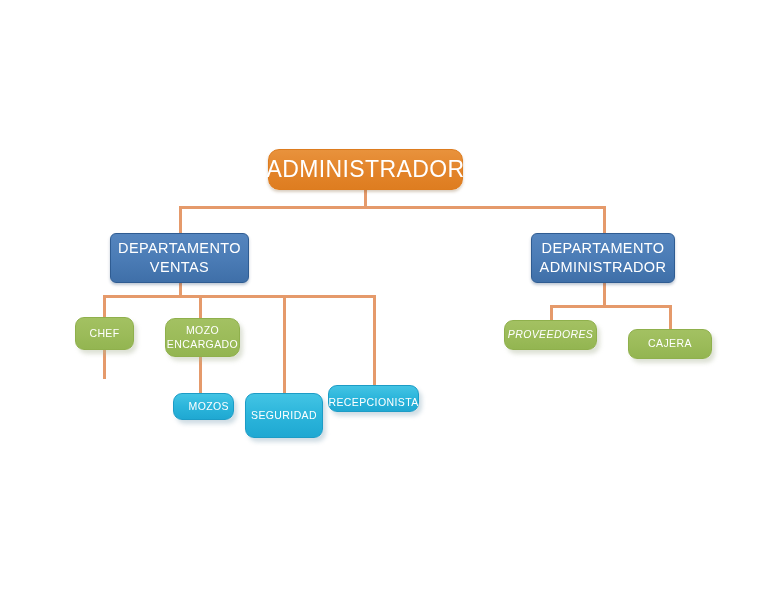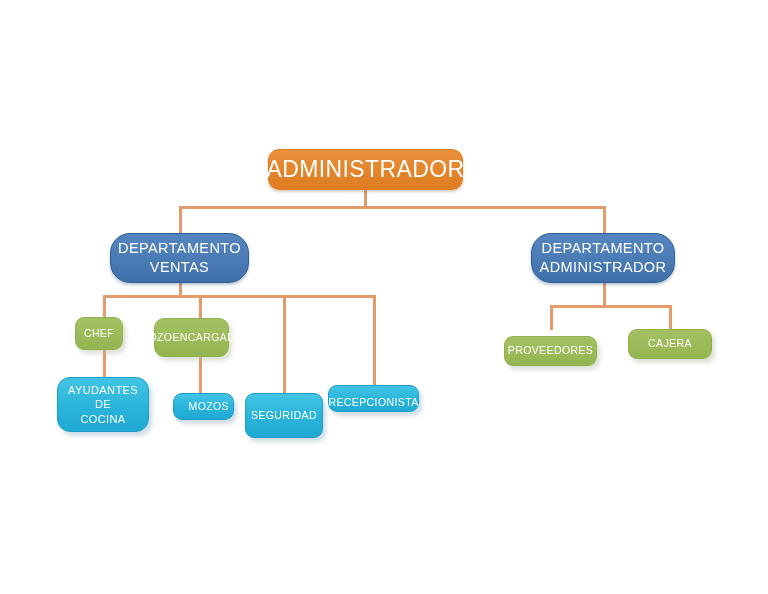--- a/index.html
+++ b/index.html
@@ -49,21 +49,21 @@
     border: 1px solid #DD7C1F;
     border-radius: 11px;
     font-size: 23px;
     box-shadow: 0 2px 3px rgba(120,80,30,.28);
   }
 
   
   .node.blue {
     background: linear-gradient(to bottom, #5585BE 0%, #4A7BB5 55%, #3F6FA8 100%);
     border: 1px solid #2F5C92;
-    border-radius: 20px;
+    border-radius: 6px;
     font-size: 14.5px;
     box-shadow: 0 2px 3px rgba(40,70,110,.3);
   }
 
   
   .node.green {
     background: linear-gradient(to bottom, #A3C162 0%, #9BBB59 55%, #93B551 100%);
     border: 1px solid #8FB04C;
     border-radius: 9px;
     font-size: 10.5px;
@@ -119,47 +119,43 @@
   <div class="node blue" style="left:110px; top:233px; width:139px; height:50px; flex-direction:column;">
     <span class="node-label">DEPARTAMENTO</span>
     <span class="node-label">VENTAS</span>
   </div>
 
   <div class="node blue" style="left:531px; top:233px; width:144px; height:50px; flex-direction:column;">
     <span class="node-label">DEPARTAMENTO</span>
     <span class="node-label">ADMINISTRADOR</span>
   </div>
 
-  <div class="node green" style="left:75px; top:317px; width:48px; height:33px;">
+  <div class="node green" style="left:75px; top:317px; width:59px; height:33px;">
     <span class="node-label">CHEF</span>
   </div>
 
-  <div class="node green tall" style="left:154px; top:318px; width:75px; height:39px; flex-direction:row;">
+  <div class="node green tall" style="left:165px; top:318px; width:75px; height:39px; flex-direction:column;">
     <span class="node-label">MOZO</span>
     <span class="node-label">ENCARGADO</span>
   </div>
 
   <div class="node cyan" style="left:245px; top:393px; width:78px; height:45px;">
     <span class="node-label">SEGURIDAD</span>
   </div>
 
   <div class="node cyan" style="left:328px; top:385px; width:91px; height:27px;align-items:flex-end;">
     <span class="node-label">RECEPCIONISTA</span>
   </div>
 
-  <div class="node green" style="left:504px; top:336px; width:93px; height:30px;">
+  <div class="node green" style="left:504px; top:320px; width:93px; height:30px;font-style:italic;">
     <span class="node-label">PROVEEDORES</span>
   </div>
 
   <div class="node green" style="left:628px; top:329px; width:84px; height:30px;">
     <span class="node-label">CAJERA</span>
   </div>
 
-  <div class="node cyan big" style="left:57px; top:377px; width:92px; height:55px; flex-direction:column;">
-    <span class="node-label">AYUDANTES DE</span>
-    <span class="node-label">COCINA</span>
-  </div>
 
   <div class="node cyan" style="left:173px; top:393px; width:61px; height:27px;justify-content:flex-end;">
     <span class="node-label">MOZOS</span>
   </div>
 
 </div>
 
 </body></html>

